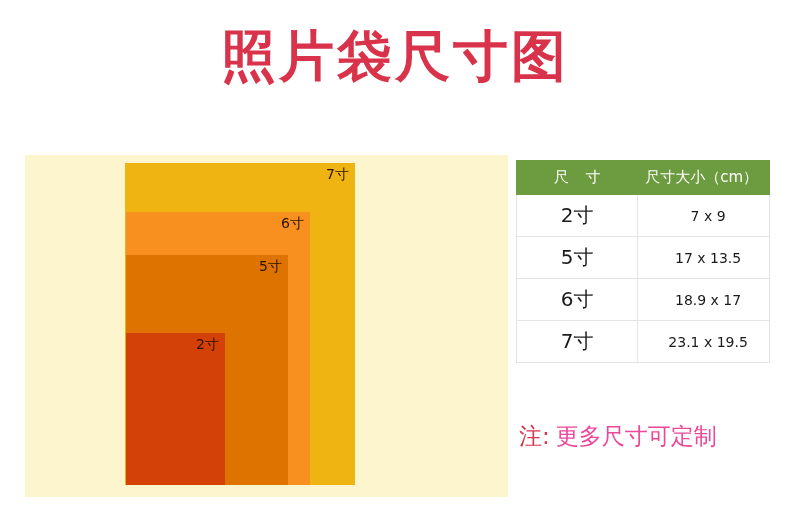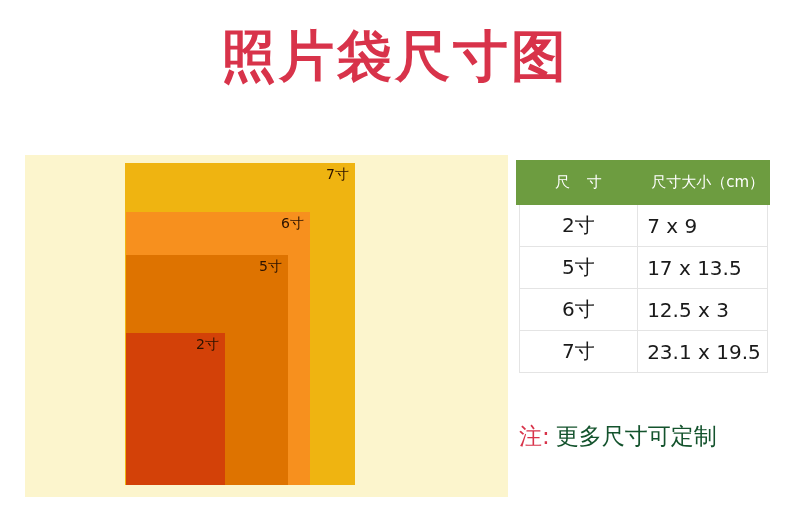--- a/index.html
+++ b/index.html
@@ -95,67 +95,67 @@
     font-family: "DejaVu Sans", "Liberation Sans", sans-serif;
   }
   #size-table th,
   #size-table td {
     border: 1px solid #e4e4e4;
     padding: 0;
     height: 41px;
   }
   #size-table thead th {
     background: #6d9c40;
-    border: 6px solid #404040;
+    border: 1px solid #404040;
     color: #ffffff;
     font-size: 15px;
     font-weight: 400;
     height: 33px;
   }
   .col-size { width: 127px; }
   .col-dim  { width: 127px; }
 
   #size-table thead .col-size {
     text-align: center;
     letter-spacing: 6px;
     text-indent: 6px;
   }
   #size-table thead .col-dim {
-    text-align: right;
+    text-align: left;
     padding-left: 7px;
   }
   #size-table tbody td.cell-size {
     text-align: center;
     font-size: 20px;
     color: #1a1a1a;
     background: #ffffff;
   }
   #size-table tbody td.cell-dim {
-    text-align: left;
+    text-align: center;
     padding-left: 9px;
-    font-size: 20px;
+    font-size: 14px;
     color: #1a1a1a;
     background: #ffffff;
   }
 
   
   #note-line {
     position: absolute;
     left: 519px;
     top: 425px;
     font-size: 23px;
     line-height: 1;
     white-space: nowrap;
     font-family: "DejaVu Sans", "Liberation Sans", sans-serif;
   }
   #note-line .note-prefix {
     color: #d8334a;
   }
   #note-line .note-text {
-    color: #14532d;
+    color: #ec4899;
     margin-left: 6px;
   }
 </style>
 </head>
 <body style="background: rgb(255, 255, 255);">
 
 <div id="page-title" style="color: rgb(216, 51, 74);">照片袋尺寸图</div>
 
 <div id="diagram-panel" style="background: rgb(252, 245, 205);">
 
@@ -188,21 +188,21 @@
     <tr>
       <td class="cell-size col-size">2寸</td>
       <td class="cell-dim col-dim">7 x 9</td>
     </tr>
     <tr>
       <td class="cell-size col-size">5寸</td>
       <td class="cell-dim col-dim">17 x 13.5</td>
     </tr>
     <tr>
       <td class="cell-size col-size">6寸</td>
-      <td class="cell-dim col-dim">12.5 x 3</td>
+      <td class="cell-dim col-dim">18.9 x 17</td>
     </tr>
     <tr>
       <td class="cell-size col-size">7寸</td>
       <td class="cell-dim col-dim">23.1 x 19.5</td>
     </tr>
   </tbody>
 </table>
 
 <div id="note-line">
   <span class="note-prefix" style="color: rgb(216, 51, 74);">注:</span><span class="note-text">更多尺寸可定制</span>

